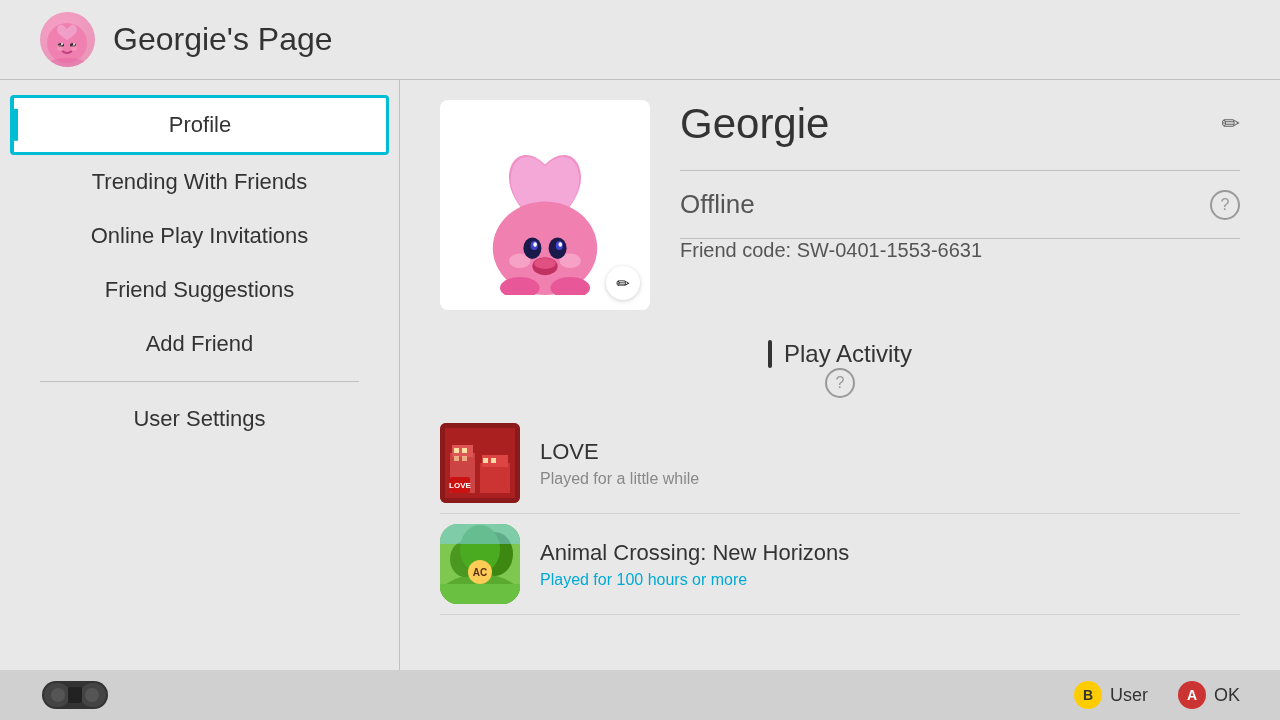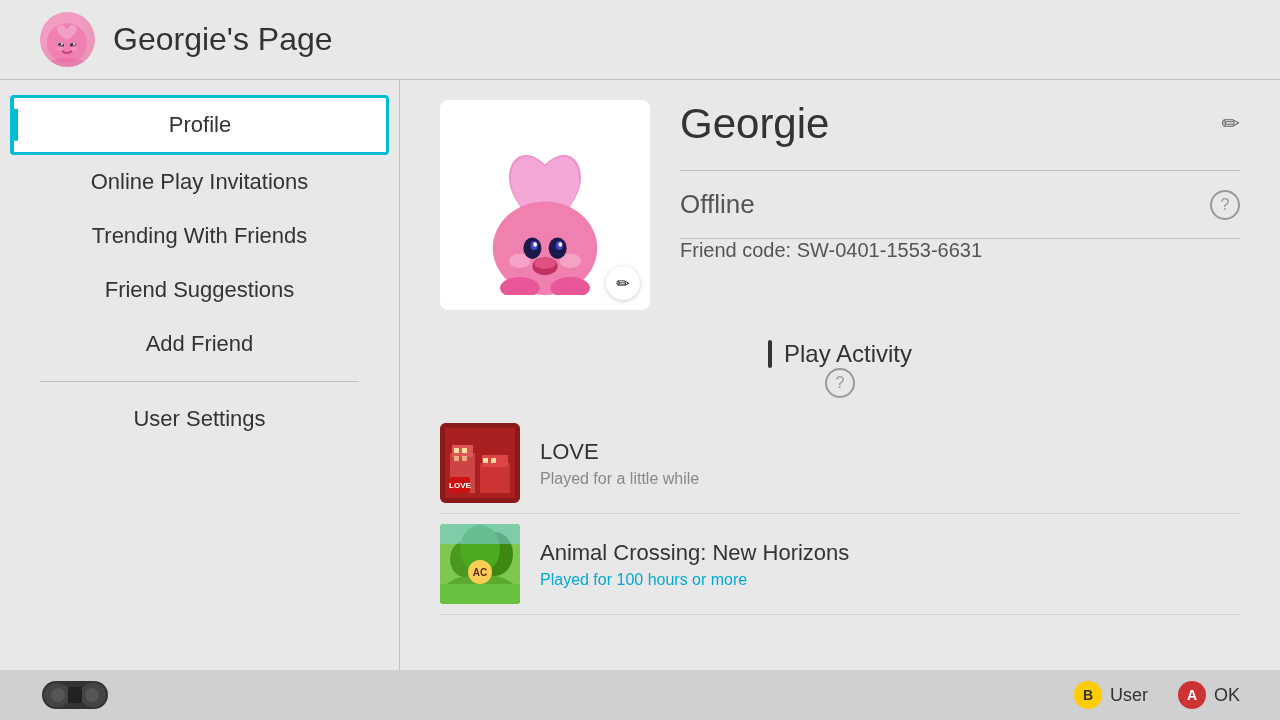--- a/index.html
+++ b/index.html
@@ -278,21 +278,21 @@
     
     .kirby-svg {
       width: 180px;
       height: 180px;
     }
     
     .acnh-thumb {
       width: 80px;
       height: 80px;
       background: linear-gradient(135deg, #7ec850 0%, #5aaa30 50%, #3d8a1e 100%);
-      border-radius: 4px;
+      border-radius: 18px;
       display: flex;
       justify-content: center;
       font-size: 10px;
       color: white;
       position: relative;
       overflow: hidden;
     }
     .love-thumb {
       width: 80px;
       height: 80px;
@@ -331,24 +331,24 @@
   <div class="header-title">Georgie's Page</div>
 </div>
 
 <div class="main-layout">
 
   <div class="sidebar">
     <div class="sidebar-item active">
       <span>Profile</span>
     </div>
     <div class="sidebar-item">
+      <span>Trending With Friends</span>
+    </div>
+    <div class="sidebar-item">
       <span>Online Play Invitations</span>
-    </div>
-    <div class="sidebar-item">
-      <span>Trending With Friends</span>
     </div>
     <div class="sidebar-item">
       <span>Friend Suggestions</span>
     </div>
     <div class="sidebar-item">
       <span>Add Friend</span>
     </div>
     <hr class="sidebar-divider">
     <div class="sidebar-item">
       <span>User Settings</span>

